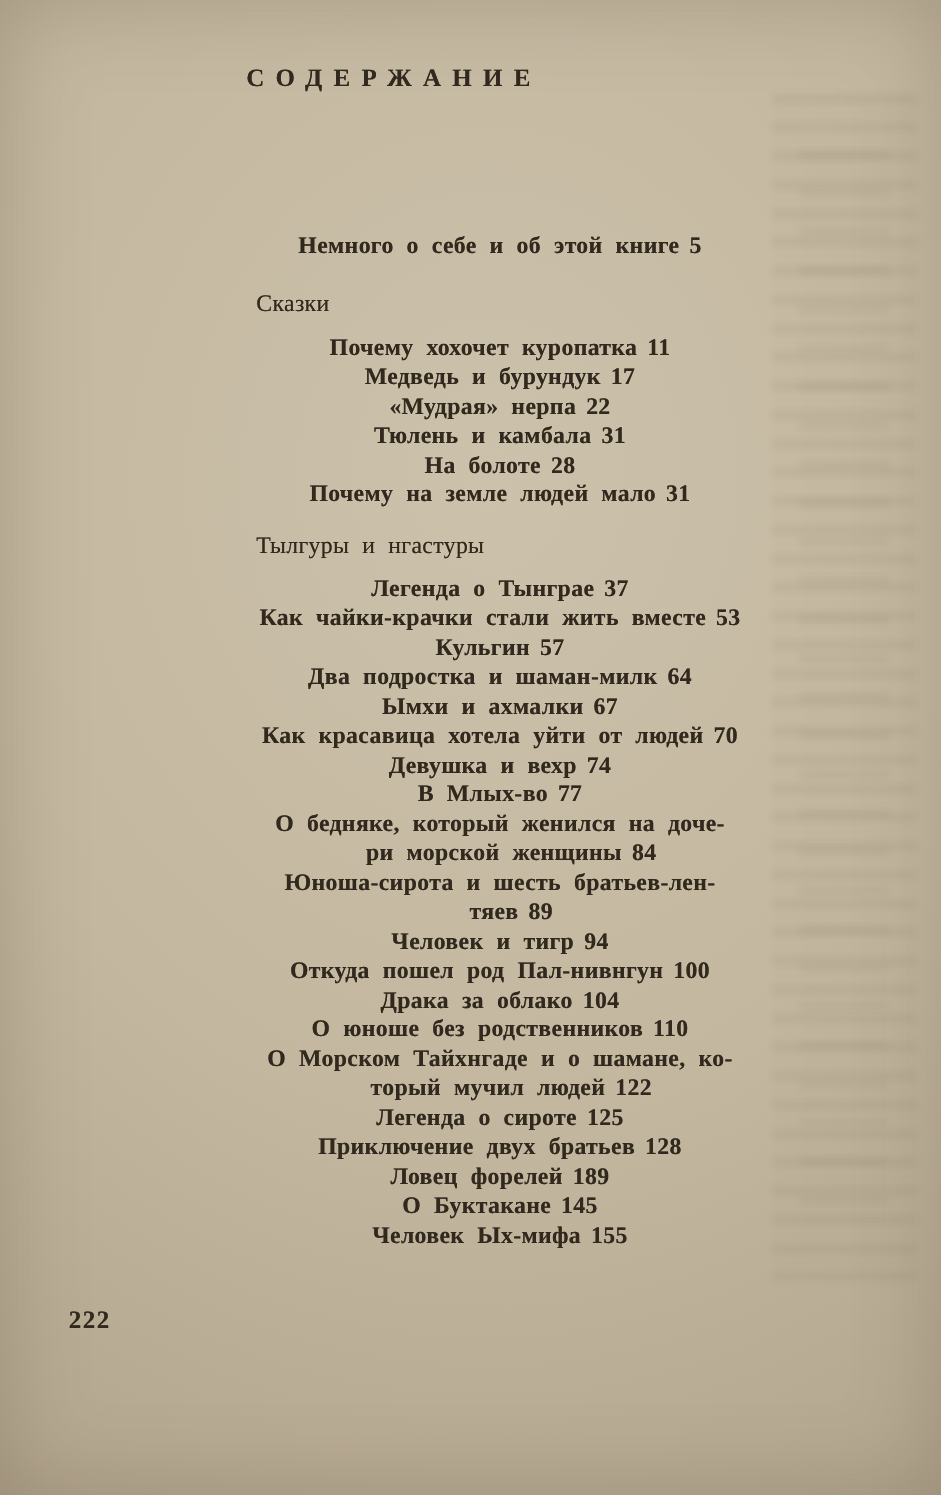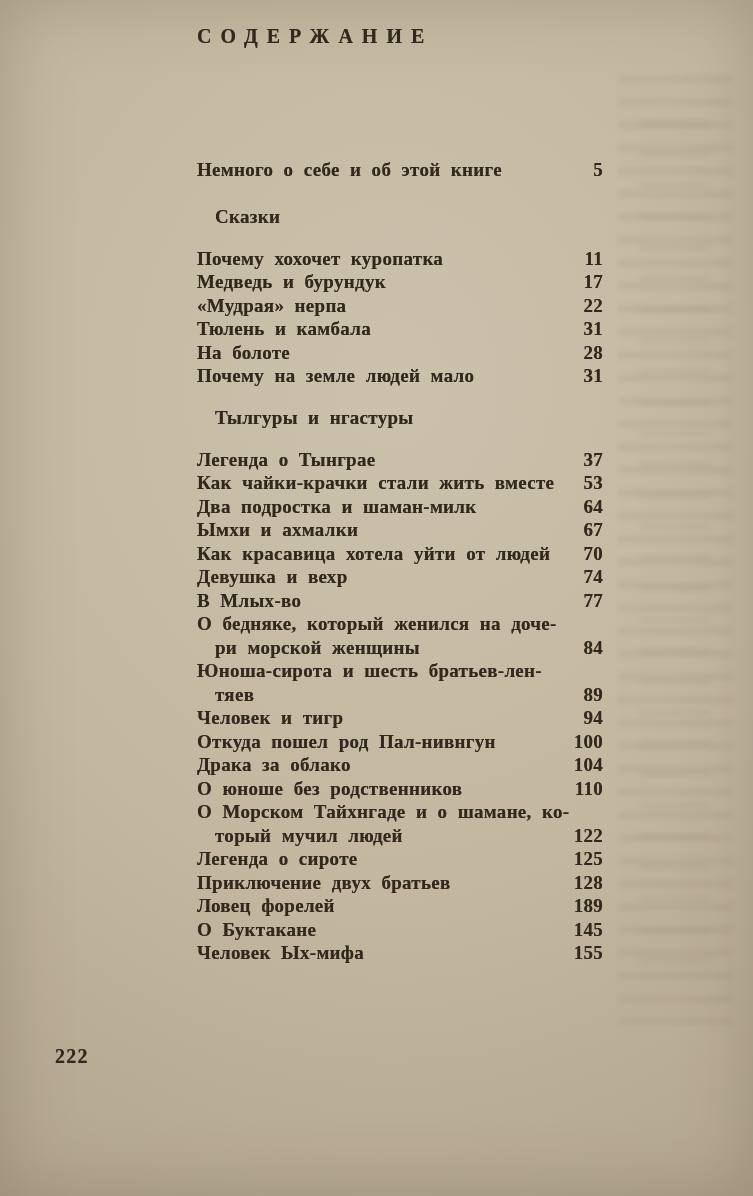--- a/index.html
+++ b/index.html
@@ -45,40 +45,40 @@
     left: 197px;
     top: 0;
     width: 406px;
     font-size: 19px;
     font-weight: 700;
     letter-spacing: 0.015em;
     word-spacing: 0.28em;
     text-shadow: 0 0 0.5px rgba(47, 38, 24, 0.65);
   }
   .doc-title {
-    margin: 23px 0 0 0;
+    margin: 50px 0 0 0;
     font-size: 20px;
     letter-spacing: 0.45em;
     line-height: 26px;
     font-weight: 700;
     white-space: nowrap;
   }
   .intro-block { margin-top: 109px; }
   .toc-section:nth-child(1) { margin-top: 23px; }
   .toc-section:nth-child(2) { margin-top: 17px; }
   .sec-heading {
-    margin: 18px;
+    margin: 8px;
     font-size: 19px;
     line-height: 24px;
-    font-weight: 700;
+    font-weight: 400;
   }
   .sec-entries { margin-top: 11px; }
   .toc-row {
     display: flex;
-    justify-content: space-between;
+    justify-content: center;
     align-items: baseline;
     line-height: 23.5px;
   }
   .toc-row .t { white-space: nowrap; }
   .toc-row.cont .t { padding-left: 18px; }
   .toc-row .p {
     margin-left: 8px;
     text-align: right;
     white-space: nowrap;
   }
@@ -145,20 +145,24 @@
     <div class="sec-entries">
             <div class="toc-row">
     <span class="t">Легенда о Тынграе</span>
     <span class="p">37</span>
   </div>
             <div class="toc-row">
     <span class="t">Как чайки-крачки стали жить вместе</span>
     <span class="p">53</span>
   </div>
             <div class="toc-row">
+    <span class="t">Кульгин</span>
+    <span class="p">57</span>
+  </div>
+            <div class="toc-row">
     <span class="t">Два подростка и шаман-милк</span>
     <span class="p">64</span>
   </div>
             <div class="toc-row">
     <span class="t">Ымхи и ахмалки</span>
     <span class="p">67</span>
   </div>
             <div class="toc-row">
     <span class="t">Как красавица хотела уйти от людей</span>
     <span class="p">70</span>

